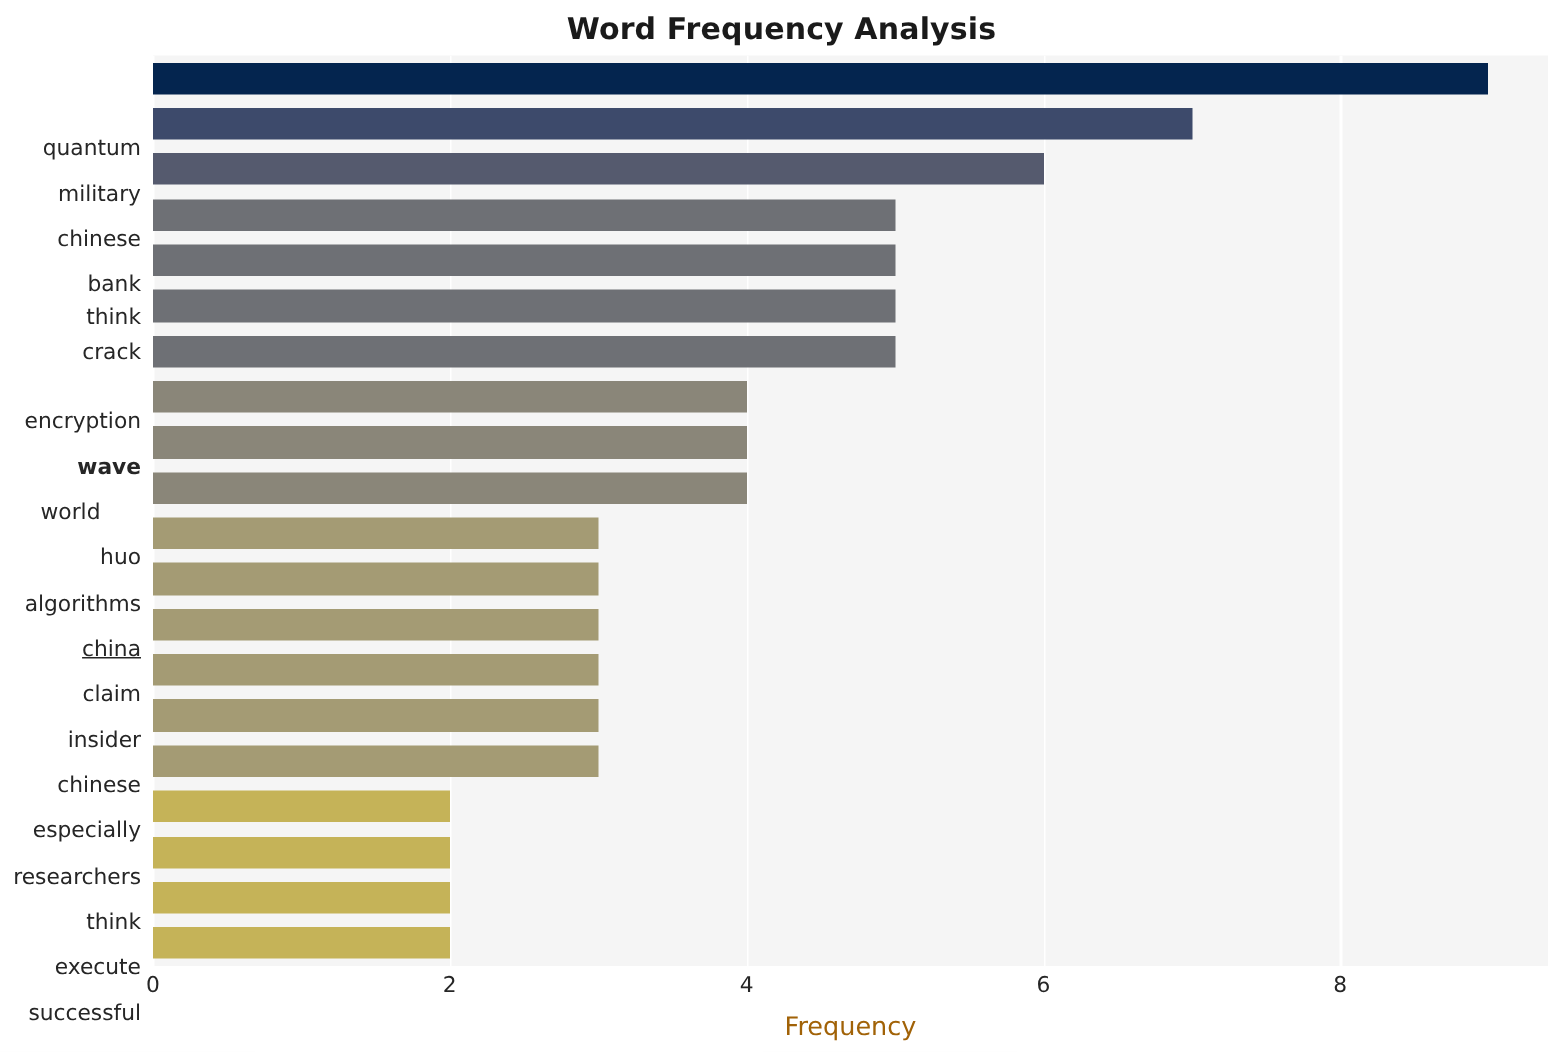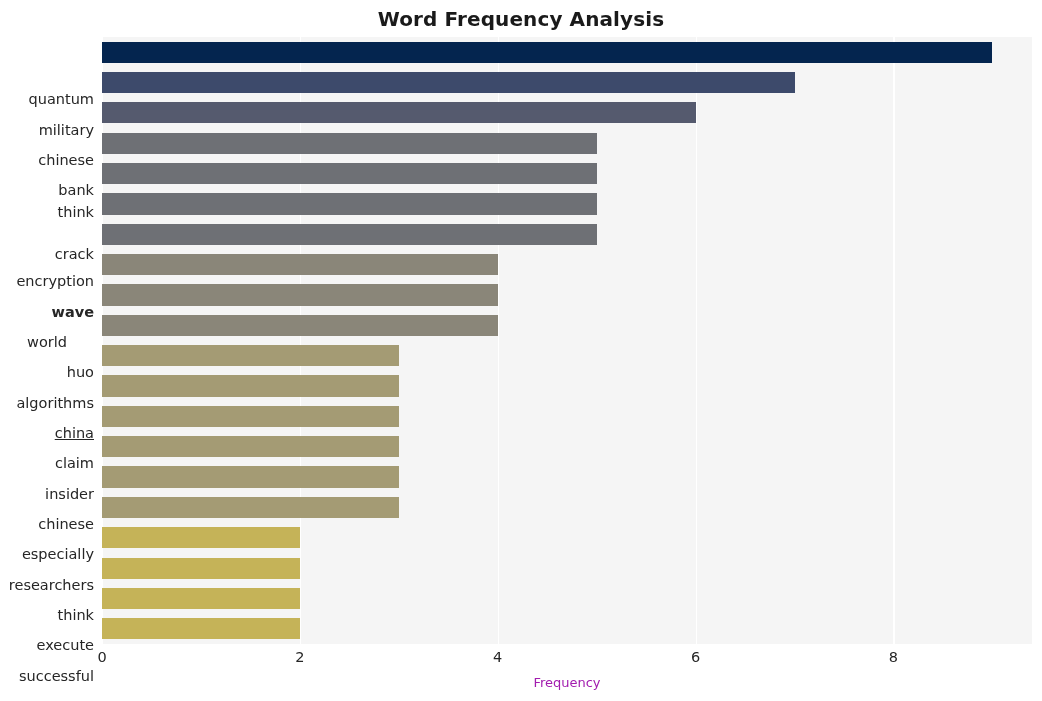--- a/index.html
+++ b/index.html
@@ -111,22 +111,22 @@
     color: #262626;
     line-height: 1;
   }
 
   #x-axis-title {
     position: absolute;
     left: 102px;
     top: 675px;
     width: 930px;
     text-align: center;
-    font-size: 13px;
-    color: #a21caf;
+    font-size: 17px;
+    color: #a16207;
   }
 </style>
 </head>
 <body>
 
 <div id="figure">
 
   <div id="chart-title">Word Frequency Analysis</div>
 
   <div id="plot-area">
@@ -200,21 +200,21 @@
         </div>
       </div>
   </div>
 
   <div id="y-labels">
       <div class="y-tick-label" style="top: 8.175px;">quantum</div>
       <div class="y-tick-label" style="top: 38.525px;">military</div>
       <div class="y-tick-label" style="top: 68.875px;">chinese</div>
       <div class="y-tick-label" style="top: 99.225px;">bank</div>
       <div class="y-tick-label" style="top: 121px;">think</div>
-      <div class="y-tick-label" style="top: 163px;">crack</div>
+      <div class="y-tick-label" style="top: 144px;">crack</div>
       <div class="y-tick-label" style="top: 190.275px;">encryption</div>
       <div class="y-tick-label" style="top: 220.625px; font-weight: bold;">wave</div>
       <div class="y-tick-label" style="top: 250.975px; text-align: center;">world</div>
       <div class="y-tick-label" style="top: 281.325px;">huo</div>
       <div class="y-tick-label" style="top: 311.675px;">algorithms</div>
       <div class="y-tick-label" style="top: 342.025px; text-decoration: underline;">china</div>
       <div class="y-tick-label" style="top: 372.375px;">claim</div>
       <div class="y-tick-label" style="top: 402.725px;">insider</div>
       <div class="y-tick-label" style="top: 433.075px;">chinese</div>
       <div class="y-tick-label" style="top: 463.425px;">especially</div>

